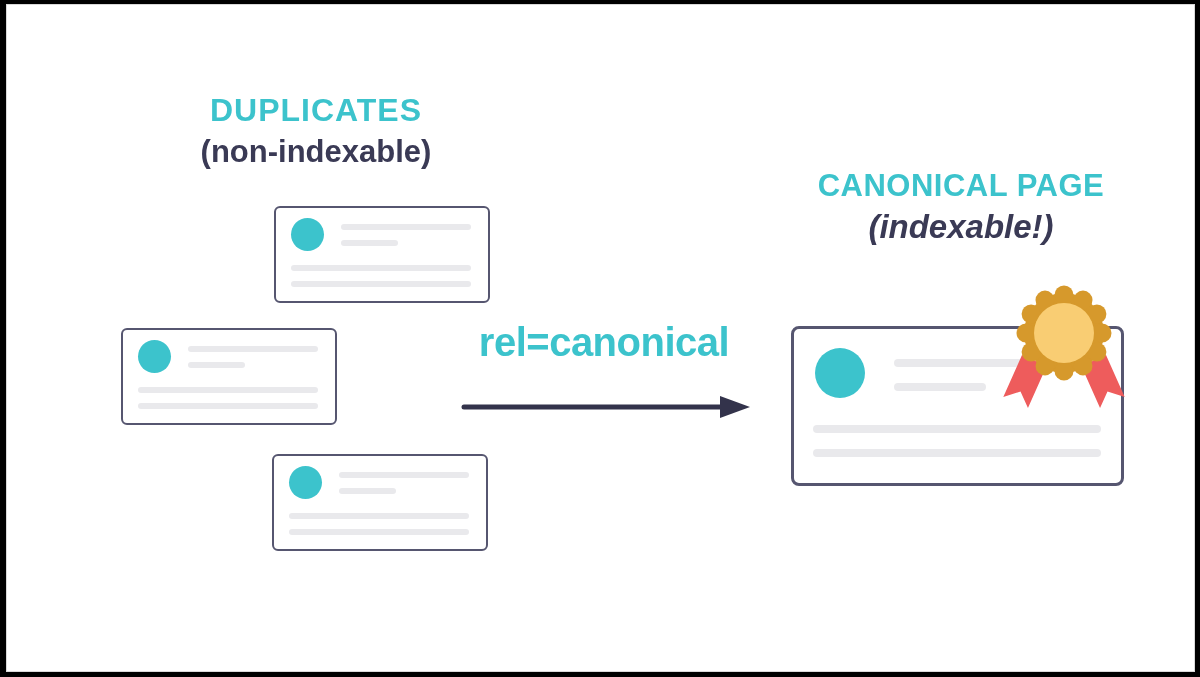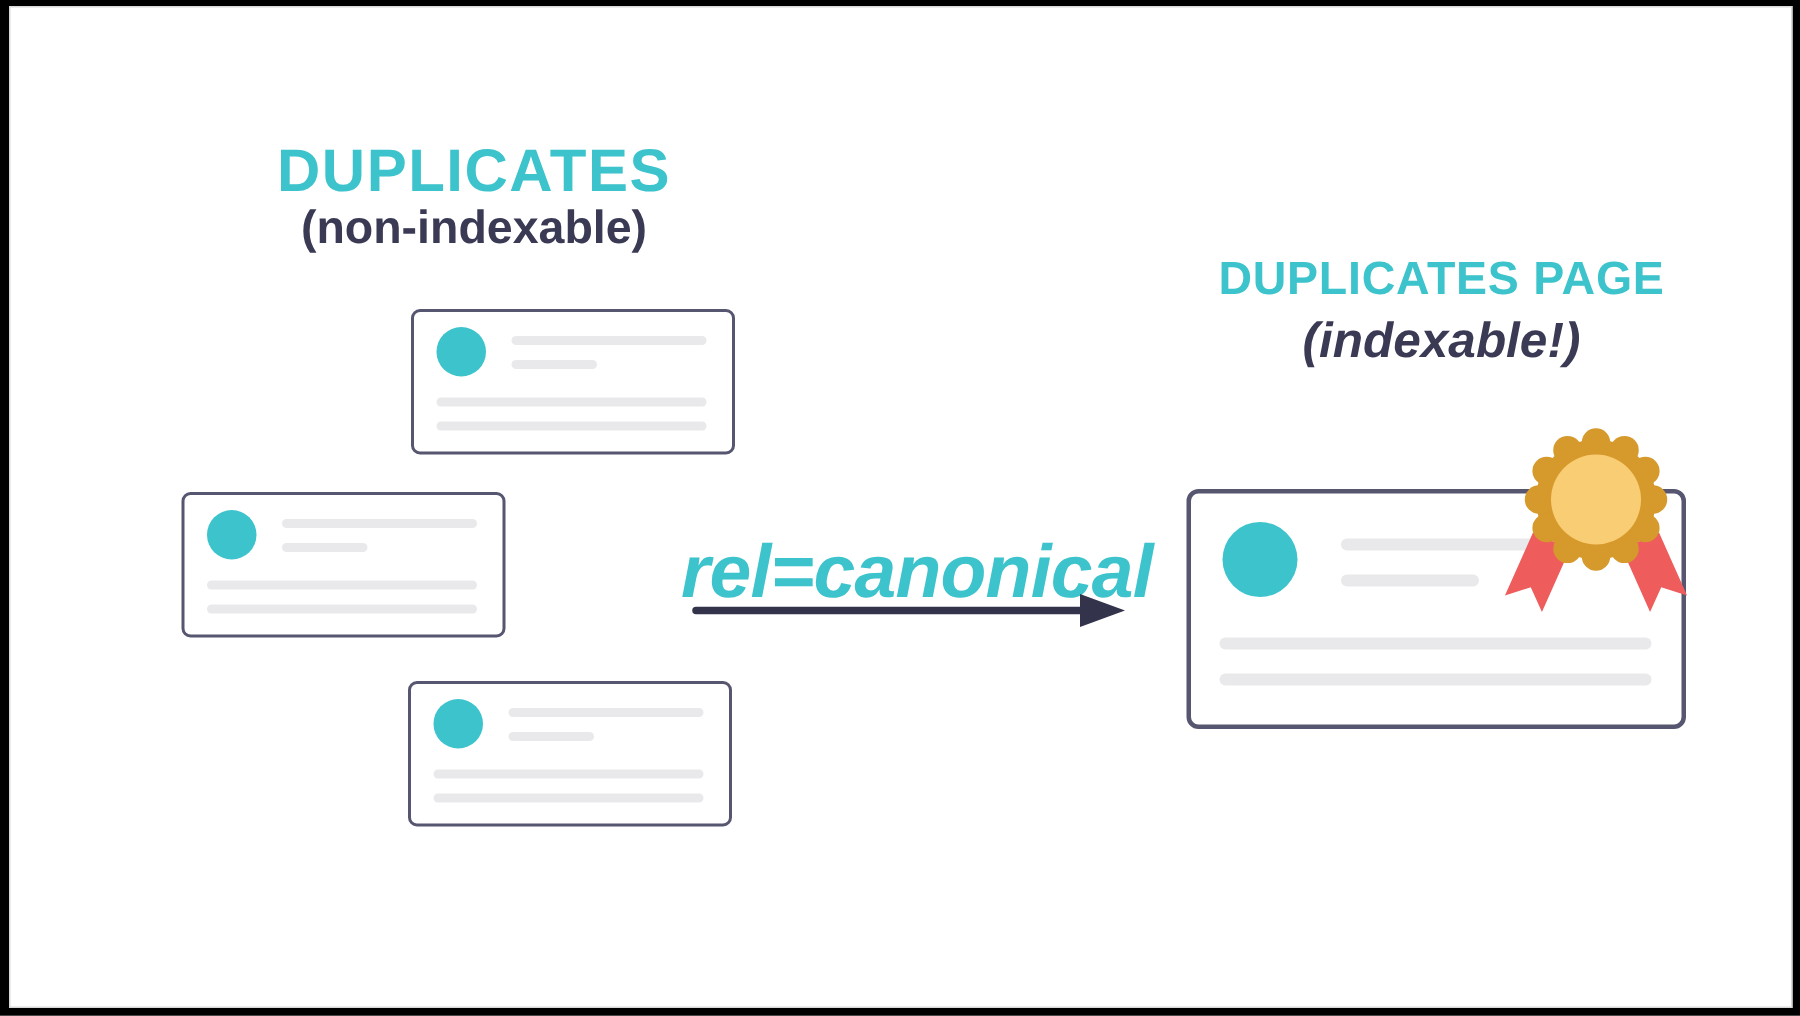--- a/index.html
+++ b/index.html
@@ -32,25 +32,25 @@
     box-shadow:inset 0 0 0 1px #d9d9d9;
   }
   .heading{
     position:absolute;
     text-align:center;
     font-weight:bold;
     white-space:nowrap;
   }
   .h-teal{color:var(--teal);}
   .h-navy{color:var(--navy);}
-  .duplicates-title{left:160px;top:88px;width:300px;font-size:40px;letter-spacing:1px;text-align:center;}
+  .duplicates-title{left:160px;top:88px;width:300px;font-size:32px;letter-spacing:1px;text-align:center;}
   .duplicates-subtitle{left:110px;top:130px;width:400px;font-size:31px;}
   .canonical-title{left:780px;top:164px;width:350px;font-size:31px;letter-spacing:0.5px;}
   .canonical-subtitle{left:780px;top:204px;width:350px;font-size:33px;font-style:italic;}
-  .rel-label{left:448px;top:348px;width:300px;font-size:50px;letter-spacing:-0.5px;font-style:italic;}
+  .rel-label{left:448px;top:316px;width:300px;font-size:40px;letter-spacing:-0.5px;}
   .card{
     position:absolute;
     background:#fff;
     border:2px solid var(--card_border);
     border-radius:6px;
     box-sizing:border-box;
   }
   .card-small{width:216px;height:97px;}
   .card-1{left:268px;top:202px;}
   .card-2{left:115px;top:324px;}
@@ -87,21 +87,21 @@
 </style>
 </head>
 <body>
 
 <div class="stage">
   <div class="canvas">
 
     <div class="heading h-teal duplicates-title">DUPLICATES</div>
     <div class="heading h-navy duplicates-subtitle">(non-indexable)</div>
 
-    <div class="heading h-teal canonical-title">DUPLICATES PAGE</div>
+    <div class="heading h-teal canonical-title">CANONICAL PAGE</div>
     <div class="heading h-navy canonical-subtitle">(indexable!)</div>
 
     <div class="heading h-teal rel-label">rel=canonical</div>
 
     <div class="card card-small card-1">
       <div class="dot"></div>
       <div class="sk sk1"></div>
       <div class="sk sk2"></div>
       <div class="sk sk3"></div>
       <div class="sk sk4"></div>

